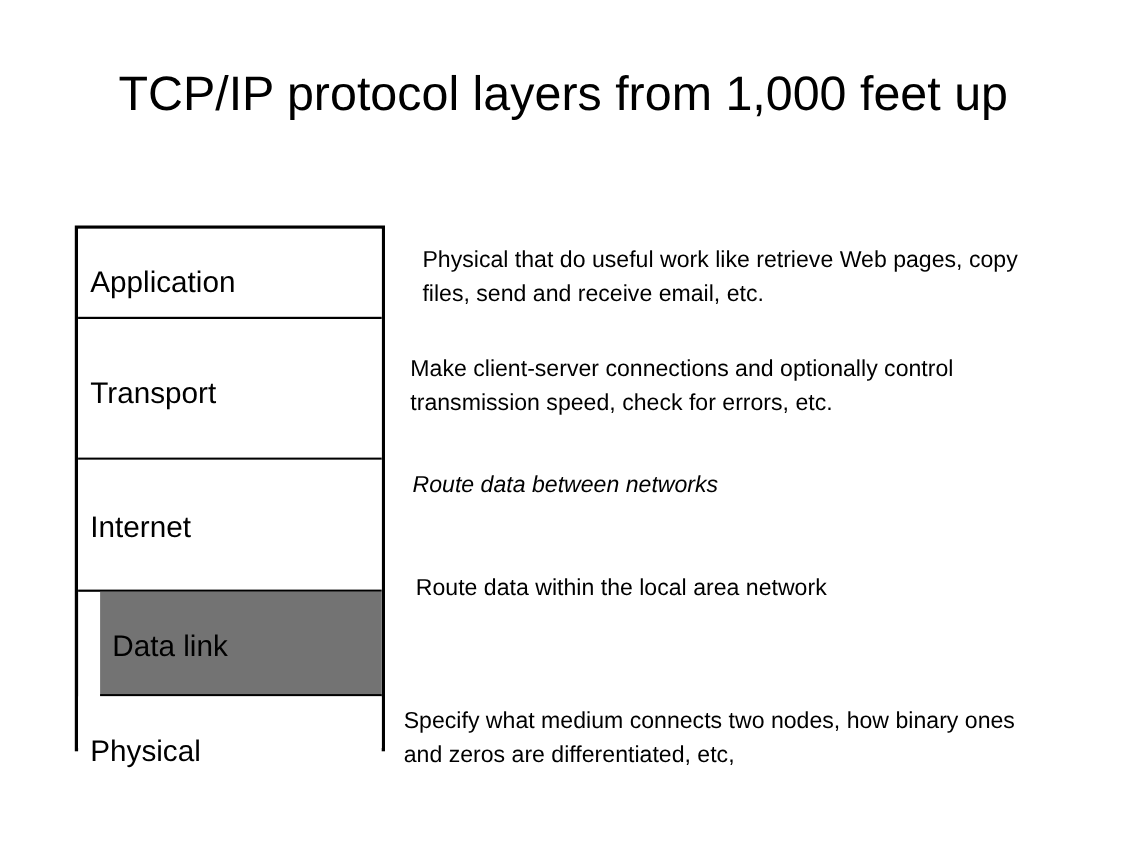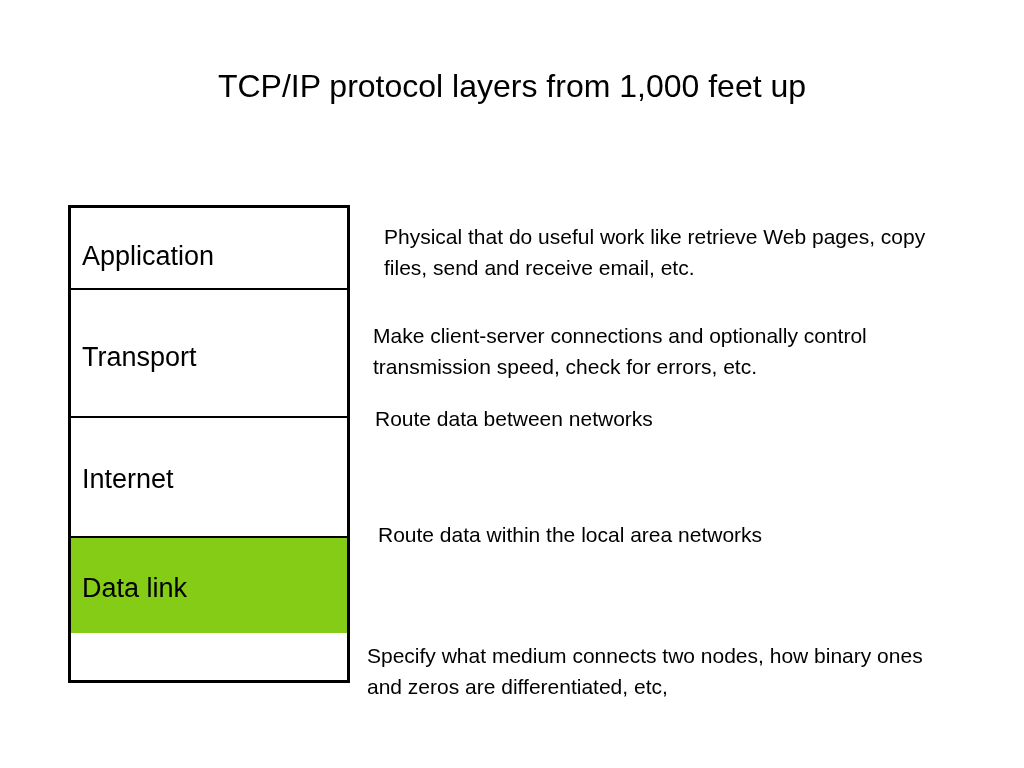--- a/index.html
+++ b/index.html
@@ -17,21 +17,21 @@
     -webkit-font-smoothing: antialiased;
   }
 
   
   #slide-title {
     position: absolute;
     left: 0;
     top: 62px;
     width: 1024px;
     text-align: center;
-    font-size: 32px;
+    font-size: 44px;
     font-weight: 400;
     line-height: 48px;
     letter-spacing: 0px;
     white-space: nowrap;
   }
 
   
   #layer-stack {
     position: absolute;
     left: 68px;
@@ -63,34 +63,35 @@
   .layer-row.r3 { height: 95px; }
   .layer-row.r4 { height: 95px; }
 
   .layer-row.r0 .layer-label { position: relative; top: 8px; }
   .layer-row.r1 .layer-label { position: relative; top: 4px; }
   .layer-row.r2 .layer-label { position: relative; top: 2px; }
   .layer-row.r3 .layer-label { position: relative; top: 2px; }
   .layer-row.r4 .layer-label { position: relative; top: 2px; }
 
   .layer-row.highlighted {
-    background: #84cc16;
+    background: #737373;
+    margin-left: 20px;
   }
 
   
   .description {
     position: absolute;
     font-size: 21px;
     font-weight: 400;
     line-height: 31px;
     white-space: pre-line;
   }
   #desc-application { left: 384px; top: 221px; width: 580px; }
   #desc-transport   { left: 373px; top: 320px; width: 580px; }
-  #desc-internet    { left: 375px; top: 403px; width: 580px; }
+  #desc-internet    { left: 375px; top: 425px; width: 580px; font-style: italic; }
   #desc-datalink    { left: 378px; top: 519px; width: 580px; }
   #desc-physical    { left: 367px; top: 640px; width: 580px; }
 </style>
 </head>
 <body>
 
 <div id="slide-title">TCP/IP protocol layers from 1,000 feet up</div>
 
 <div id="layer-stack">
 
@@ -103,23 +104,26 @@
   </div>
 
   <div class="layer-row r2">
     <span class="layer-label">Internet</span>
   </div>
 
   <div class="layer-row r3 highlighted">
     <span class="layer-label">Data link</span>
   </div>
 
+  <div class="layer-row r4">
+    <span class="layer-label">Physical</span>
+  </div>
 </div>
 
 <div class="description" id="desc-application">Physical that do useful work like retrieve Web pages, copy files, send and receive email, etc.</div>
 
 <div class="description" id="desc-transport">Make client-server connections and optionally control transmission speed, check for errors, etc.</div>
 
 <div class="description" id="desc-internet">Route data between networks</div>
 
-<div class="description" id="desc-datalink">Route data within the local area networks</div>
+<div class="description" id="desc-datalink">Route data within the local area network</div>
 
 <div class="description" id="desc-physical">Specify what medium connects two nodes, how binary ones and zeros are differentiated, etc,</div>
 
 </body></html>

